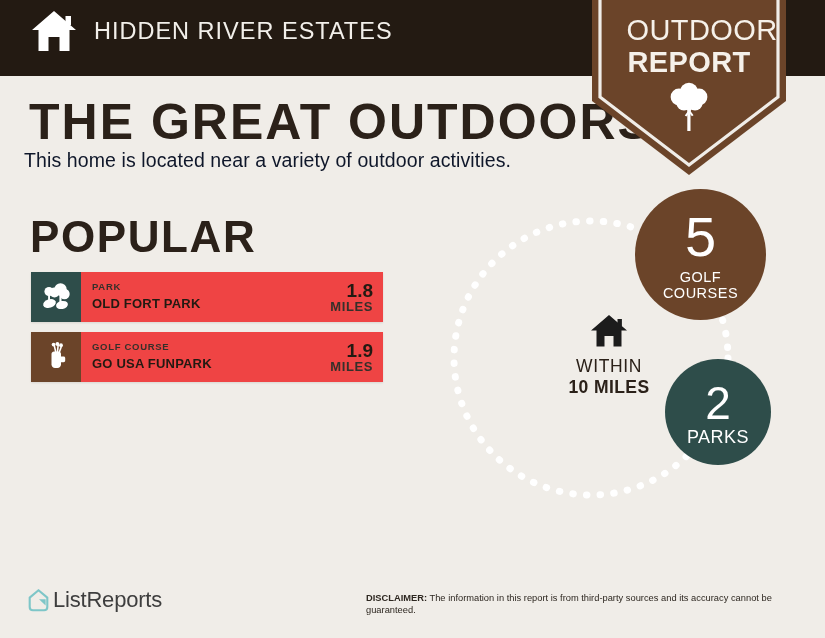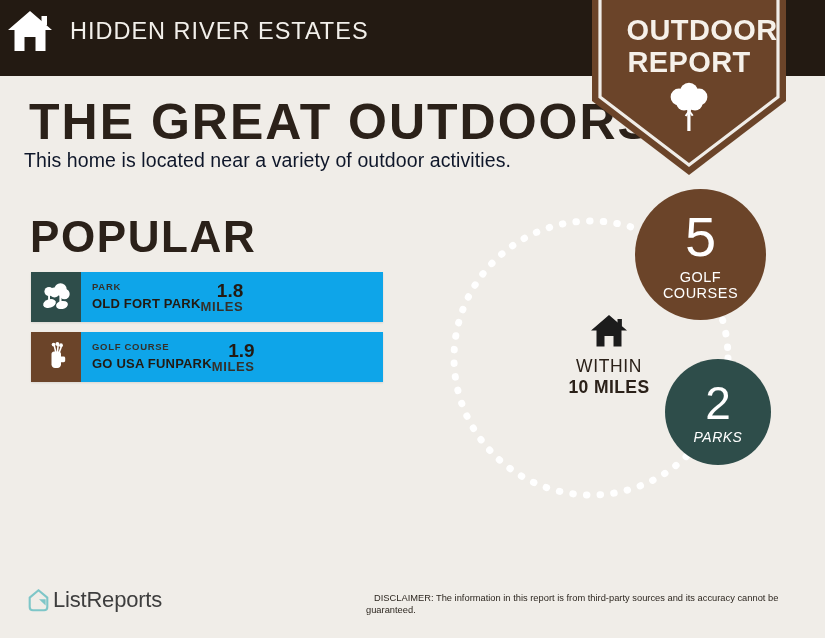--- a/index.html
+++ b/index.html
@@ -22,21 +22,21 @@
     left: 0; top: 0;
     width: 825px;
     height: 76px;
     background: #231A12;
     z-index: 2;
   }
   .topbar-inner {
     display: flex;
     align-items: center;
     height: 62px;
-    padding-left: 6px;
+    padding-left: 30px;
     box-sizing: border-box;
     text-align: center;
   }
   .home-logo {
     width: 48px; height: 44px;
     display: block;
     flex: 0 0 auto;
   }
   .addr {
     margin-left: 16px;
@@ -61,21 +61,21 @@
     position: absolute;
     left: 0; top: 14px;
     width: 194px;
     text-align: center;
     color: #F6F1EA;
     pointer-events: none;
   }
   .badge-line1 {
     font-size: 29px;
     letter-spacing: 0.4px;
-    font-weight: 700;
+    font-weight: 400;
     line-height: 32px;
     display: block;
     padding-left: 26px;
   }
   .badge-line2 {
     font-size: 29px;
     letter-spacing: 0.4px;
     font-weight: 700;
     line-height: 32px;
     display: block;
@@ -141,23 +141,24 @@
     width: 50px;
     height: 50px;
     flex: 0 0 auto;
     display: flex;
     align-items: center;
     justify-content: center;
   }
   .poi-icon svg { display:block; }
   .poi-body {
     flex: 1 1 auto;
-    background: #0ea5e9;
+    background: #ef4444;
     display: flex;
     align-items: center;
+    justify-content: space-between;
     padding: 0 10px 0 11px;
   }
   .poi-texts { display: flex; flex-direction: column; justify-content: center; }
   .poi-cat {
     font-size: 9.5px;
     font-weight: 700;
     letter-spacing: 0.7px;
     color: #35302A;
     line-height: 12px;
   }
@@ -256,21 +257,21 @@
   }
   #bubble-golf .stat-num { font-size: 56px; margin-bottom: 4px; }
   #bubble-golf .stat-lbl { font-size: 14.5px; }
   #bubble-parks {
     left: 225px; top: 174px;
     width: 106px; height: 106px;
     background: #2E4D4A;
     z-index: 3;
   }
   #bubble-parks .stat-num { font-size: 46px; margin-bottom: 3px; }
-  #bubble-parks .stat-lbl { font-size: 14px; font-style: italic; }
+  #bubble-parks .stat-lbl { font-size: 18px; }
 
   
   .footer-logo {
     position: absolute;
     left: 27px;
     top: 587px;
     display: flex;
     align-items: center;
   }
   .lr-mark { width: 23px; height: 25px; display: block; }
@@ -284,21 +285,21 @@
   .disclaimer {
     position: absolute;
     left: 366px;
     top: 592px;
     width: 420px;
     font-size: 9.3px;
     line-height: 12.4px;
     color: #2D2720;
     letter-spacing: 0.01px;
   }
-  .disclaimer b { font-weight: 400; margin-left: 8px; }
+  .disclaimer b { font-weight: 700; }
 </style>
 </head>
 <body>
 
 <div class="topbar">
   <div class="topbar-inner">
     <span class="home-logo">
       <svg viewBox="0 0 48 44" width="48" height="44" aria-hidden="true">
         <path d="M24 2 L46 21 L39.5 21 L39.5 42 L29.5 42 L29.5 28 L18.5 28 L18.5 42 L8.5 42 L8.5 21 L2 21 Z" fill="#FFFFFF"></path>
         <rect x="35.5" y="7" width="5.5" height="9" fill="#FFFFFF"></rect>

